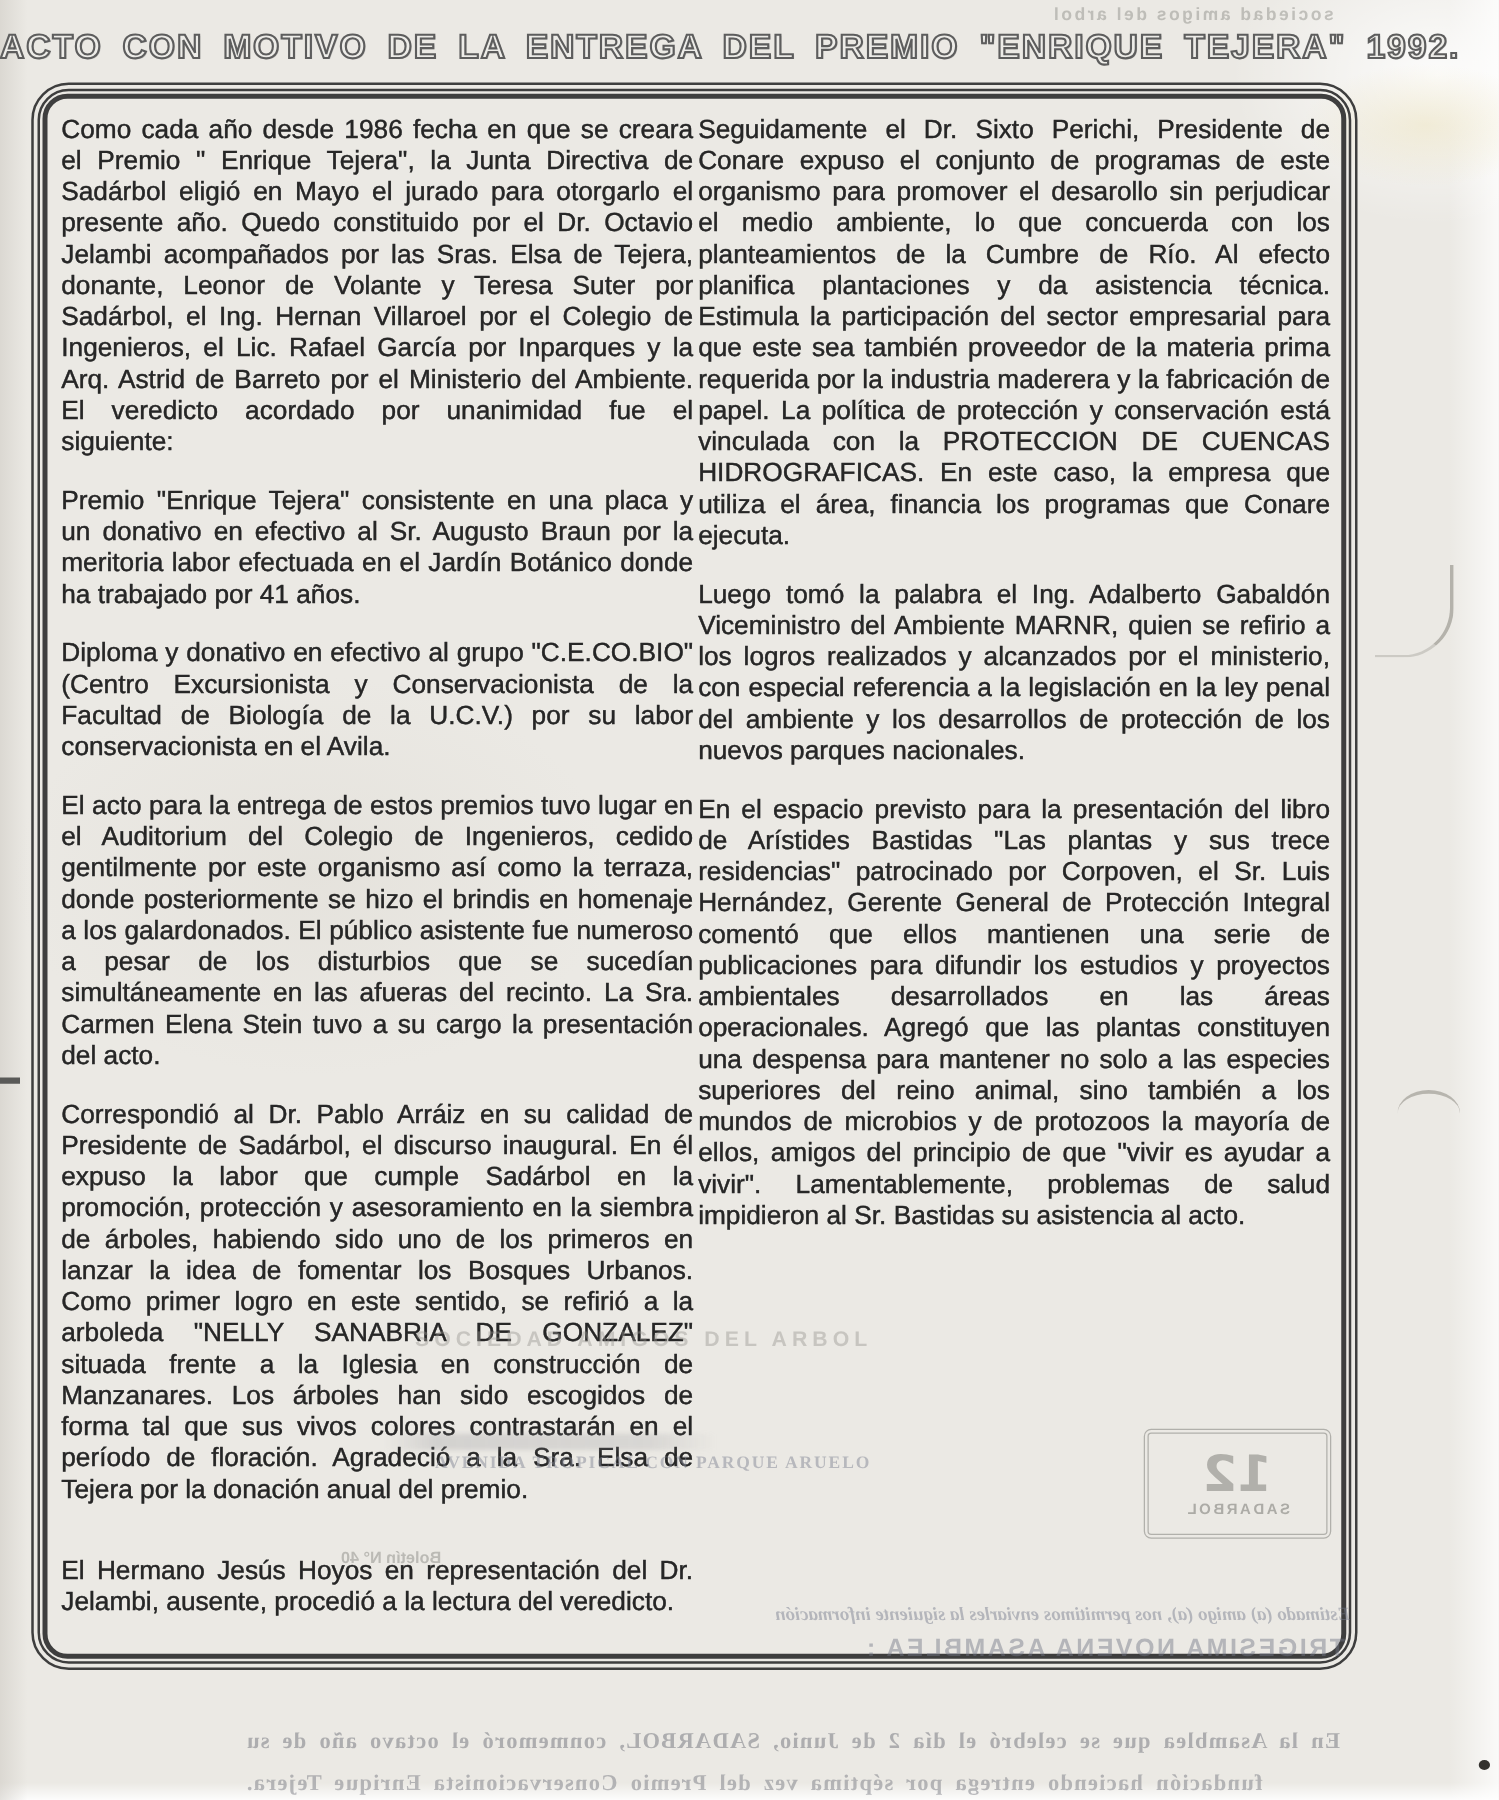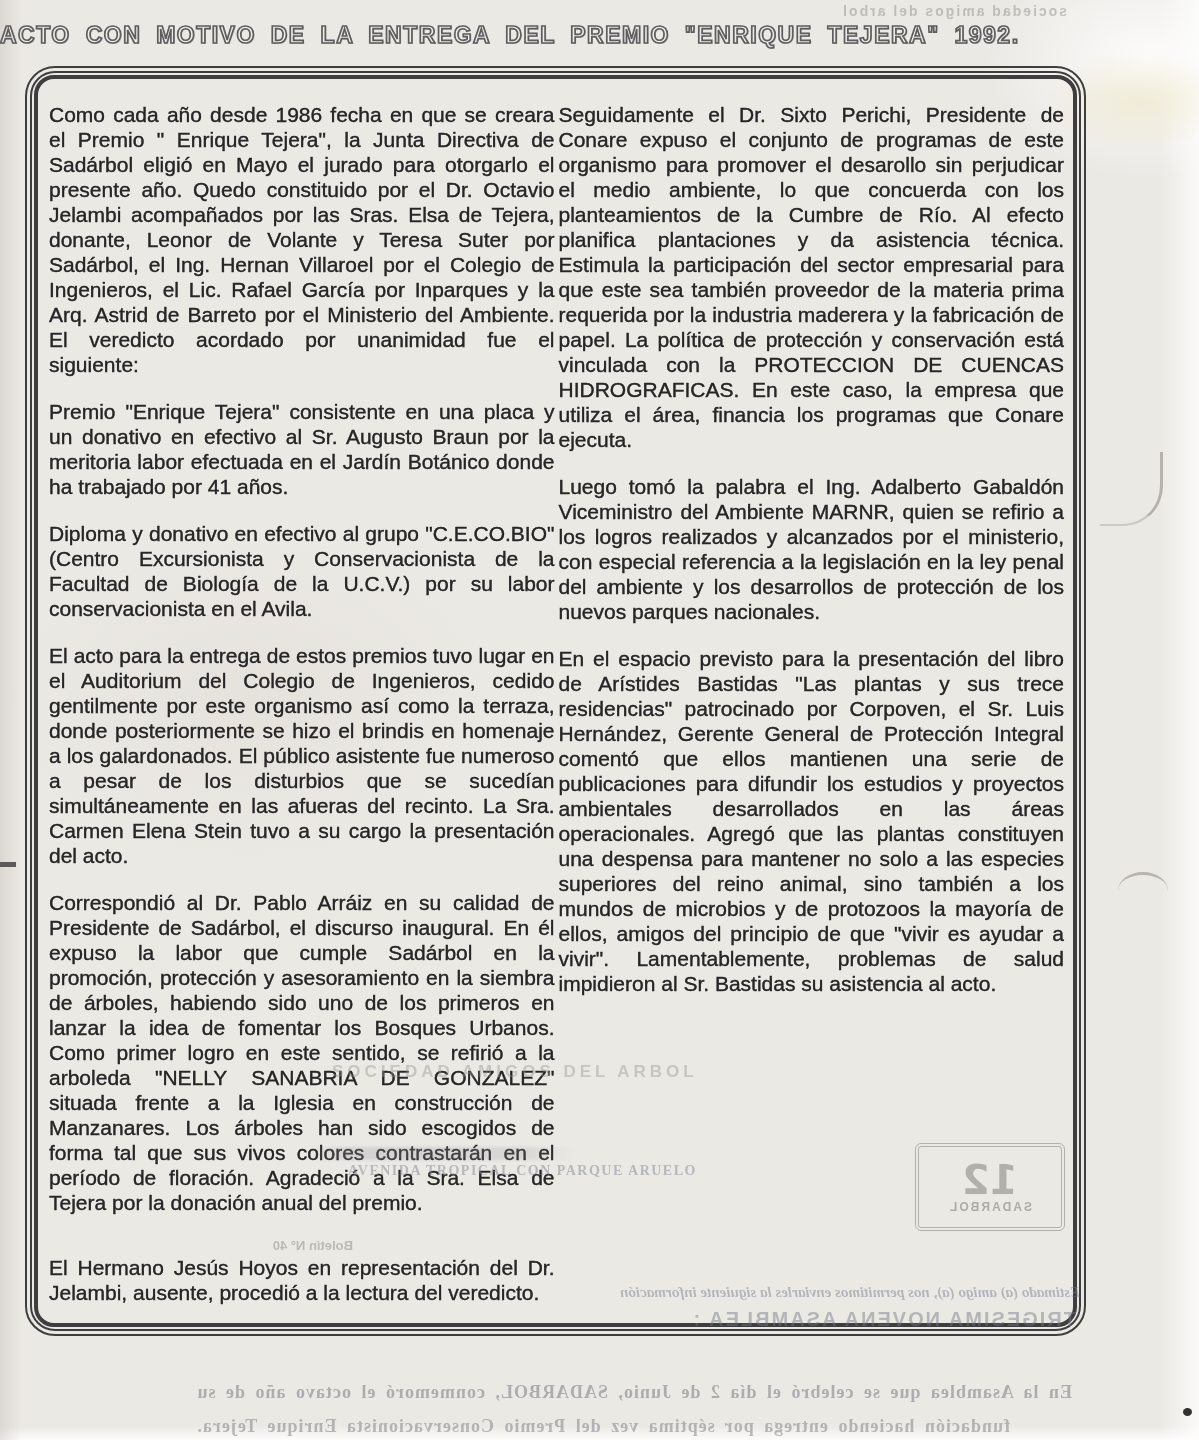--- a/index.html
+++ b/index.html
@@ -14,21 +14,21 @@
       linear-gradient(90deg, rgba(203,199,192,0.5) 0px, rgba(203,199,192,0) 22px),
       linear-gradient(270deg, rgba(255,255,255,0.75) 0px, rgba(255,255,255,0) 40px),
       linear-gradient(0deg, rgba(255,255,255,0.9) 0px, rgba(255,255,255,0) 14px),
       radial-gradient(ellipse 300px 200px at 250px 700px, rgba(218,214,206,0.35), rgba(218,214,206,0) 80%),
       #ebe9e4;
   }
   
   .title{
     position:absolute; top:22px; left:0; width:938px;
     text-align:center;
-    font-weight:bold; font-size:23px; letter-spacing:1.5px; word-spacing:7px;
+    font-weight:bold; font-size:27px; letter-spacing:1.5px; word-spacing:7px;
     color:#8a8a8a;
     -webkit-text-fill-color:#edece8;
     -webkit-text-stroke:1.7px #5d5d5d;
     text-shadow:1px 1px 0 rgba(120,120,120,0.35);
     white-space:nowrap;
   }
   
   .frame{
     position:absolute; left:25px; top:66px;
     width:1061px; height:1270px;
@@ -37,21 +37,21 @@
     box-sizing:border-box;
     background:transparent;
   }
   .frame-inner{
     position:absolute; inset:2px;
     border:4px solid #3e3e3e;
     border-radius:20px;
   }
   .content{
     position:absolute; inset:0;
-    padding:23px 9px 0 11px;
+    padding:12px 9px 0 11px;
     display:flex; gap:4px;
   }
   .col{flex:1; min-width:0;}
   .col p{
     margin:0;
     font-size:21px; line-height:25px;
     text-align:justify;
     color:#262626;
     -webkit-text-stroke:0.3px #2e2e2e;
     text-shadow:0 0 0.5px rgba(50,50,50,0.55);

